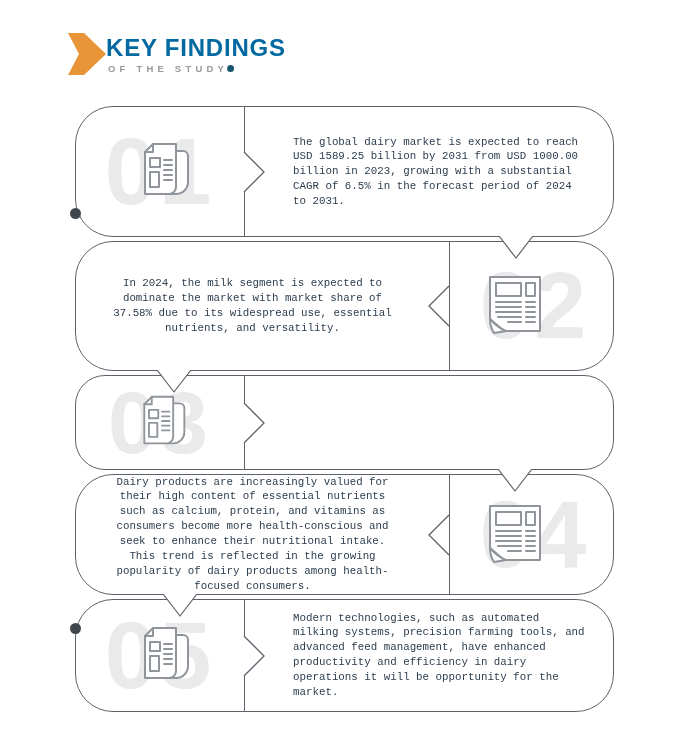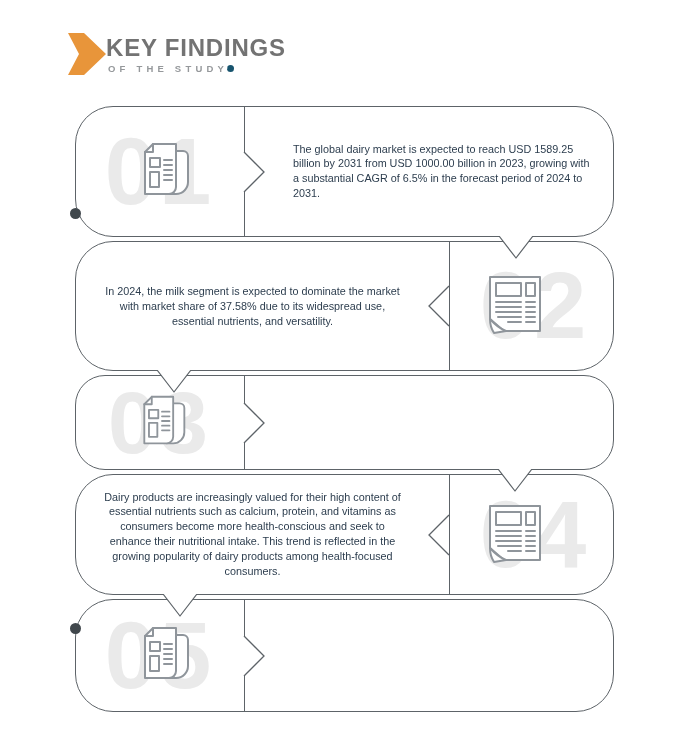--- a/index.html
+++ b/index.html
@@ -1,20 +1,20 @@
 <!DOCTYPE html>
 <html><head>
 <meta charset="utf-8">
 <style>
   html,body{margin:0;padding:0;background:#fff;}
   body{width:690px;height:745px;position:relative;font-family:"Liberation Sans",sans-serif;overflow:hidden;}
 
   
   .logo{position:absolute;left:68px;top:33px;}
-  .brand-title{position:absolute;left:106px;top:34px;font-size:24px;font-weight:800;color:#737373;letter-spacing:.8px;}
+  .brand-title{position:absolute;left:106px;top:34px;font-size:24px;font-weight:800;color:#0369a1;letter-spacing:.8px;}
   .brand-sub{position:absolute;left:108px;top:63px;font-size:9.5px;font-weight:600;color:#95989B;letter-spacing:4.2px;display:flex;align-items:center;}
   .logo-mark{width:7px;height:7px;border-radius:50%;background:#17546E;display:inline-block;margin-left:-1px;position:relative;}
   .logo-mark::after{content:"";position:absolute;left:-1px;top:2px;border-top:1.6px solid transparent;border-bottom:1.6px solid transparent;border-left:2.5px solid #fff;}
 
   
   .bubble{position:absolute;left:75px;width:539px;border:1.2px solid #5D6368;background:#fff;border-radius:38px;box-sizing:border-box;}
   .b1{top:106px;height:131px;}
   .b2{top:241px;height:130px;}
   .b3{top:375px;height:95px;border-radius:30px;}
   .b4{top:474px;height:121px;}
@@ -30,21 +30,21 @@
 
   .num{position:absolute;top:50%;transform:translateY(-50%);font-size:94px;font-weight:700;color:#EAEAEA;line-height:1;letter-spacing:2px;text-align:center;user-select:none;}
   .num-l{left:22px;width:122px;}
   .num-r{left:392px;width:132px;}
   .b3 .num{font-size:88px;}
 
   .icon{position:absolute;top:50%;transform:translateY(-50%);}
   .icon-l{left:56px;}
   .icon-r{left:410px;}
 
-  .txt{position:absolute;top:50%;transform:translateY(-50%);margin:0;font-size:10.8px;line-height:1.38;font-weight:500;color:#2C3D4E;}
+  .txt{position:absolute;top:50%;transform:translateY(-50%);margin:0;font-size:10.8px;line-height:1.38;font-weight:500;color:#2C3D4E;font-family:Liberation Mono, monospace;}
   .txt-right{left:217px;width:298px;text-align:left;}
   .txt-left{left:28px;width:297px;text-align:center;}
 
   .dot{position:absolute;width:11px;height:11px;border-radius:50%;background:#40474C;left:-6px;}
   .dot-b1{top:101px;}
   .dot-b5{top:23px;}
 
   .tail{position:absolute;}
   .t1{left:498px;top:236px;}
   .t2{left:156px;top:370px;}
@@ -153,20 +153,21 @@
       <path class="ink" d="M21,3 V11 H13"></path>
       <rect class="ink" x="18" y="17" width="10" height="9"></rect>
       <rect class="ink" x="18" y="31" width="9" height="15"></rect>
       <path class="ink" d="M32,19 h8 M32,24 h8 M32,29 h8 M32,34 h8 M32,39 h8"></path>
     </svg>
   </span>
   <div class="divider d-odd"></div>
   <svg class="chev chev-r" width="24" height="44" viewBox="0 0 24 44">
     <path d="M1,2 L21,22 L1,42" fill="#fff" stroke="#5D6368" stroke-width="1.3"></path>
   </svg>
+  <p class="txt txt-right">Modern technologies, such as automated milking systems, precision farming tools, and advanced feed management, have enhanced productivity and efficiency in dairy operations it will be opportunity for the market.</p>
   <span class="dot dot-b5"></span>
 </div>
 
 <svg class="tail t1" width="36" height="24" viewBox="0 0 36 24">
   <path d="M1,0 L18,22 L35,0" fill="#fff" stroke="#5D6368" stroke-width="1.2" stroke-linejoin="round"></path>
 </svg>
 <svg class="tail t2" width="36" height="24" viewBox="0 0 36 24">
   <path d="M1,0 L18,22 L35,0" fill="#fff" stroke="#5D6368" stroke-width="1.2" stroke-linejoin="round"></path>
 </svg>
 <svg class="tail t3" width="36" height="24" viewBox="0 0 36 24">

